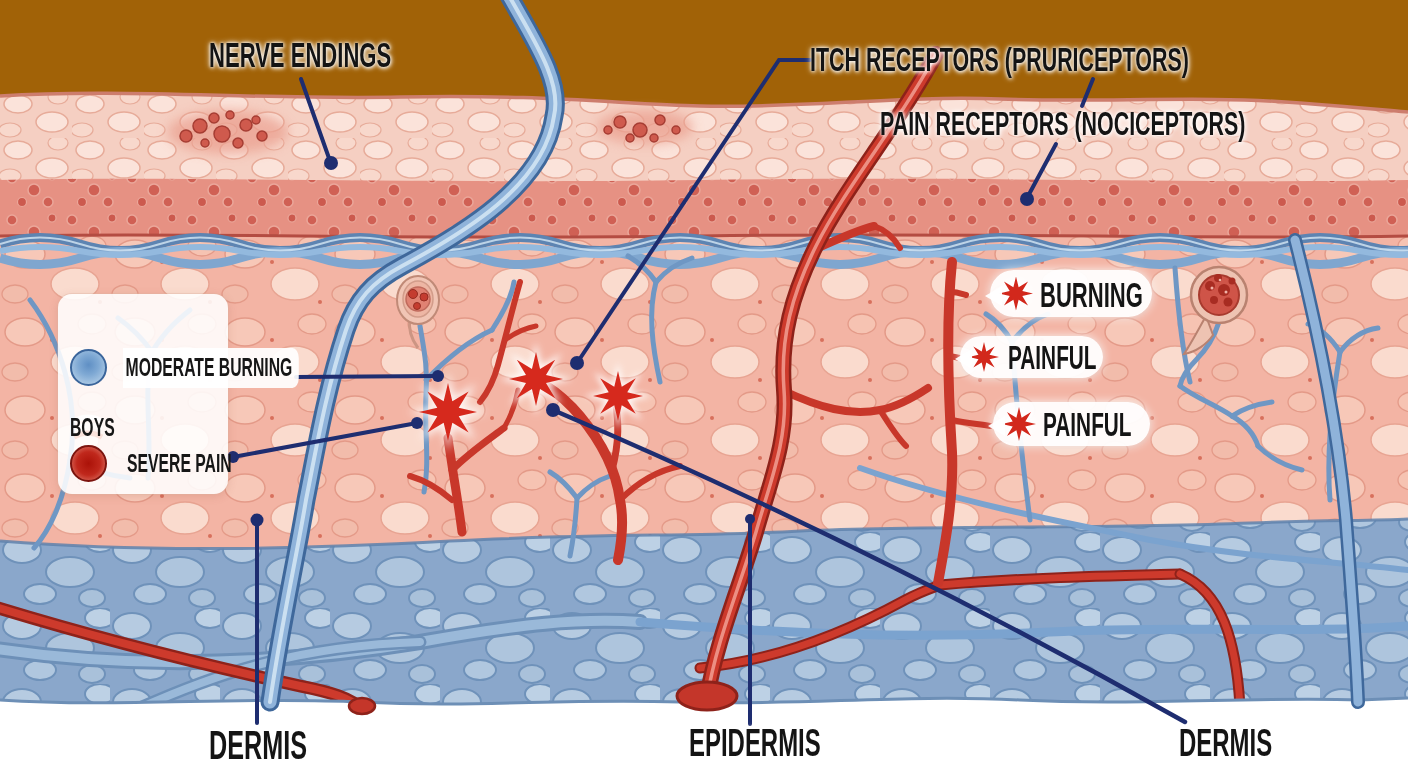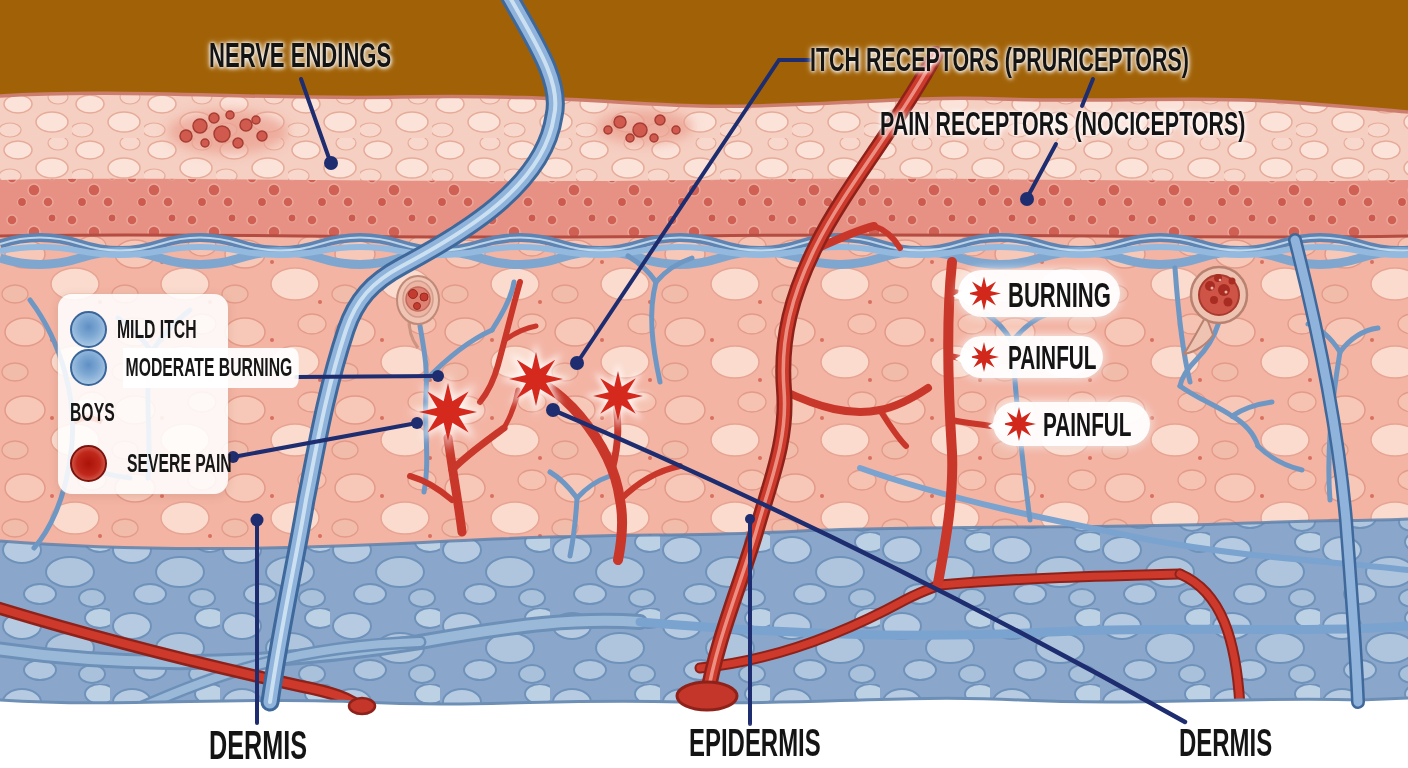--- a/index.html
+++ b/index.html
@@ -310,43 +310,39 @@
 </svg>
 
 <div class="lbl" style="left:209px;top:37px;font-size:35px;">NERVE ENDINGS</div>
 <div class="lbl" style="left:810px;top:42px;font-size:34px;">ITCH RECEPTORS (PRURICEPTORS)</div>
 <div class="lbl" style="left:880px;top:106px;font-size:34px;">PAIN RECEPTORS (NOCICEPTORS)</div>
 <div class="lbl" style="left:209px;top:725px;font-size:40px;">DERMIS</div>
 <div class="lbl" style="left:689px;top:724px;font-size:38px;">EPIDERMIS</div>
 <div class="lbl" style="left:1179px;top:724px;font-size:38px;">DERMIS</div>
 
 <div class="legend">
-  <div class="legend-row" style="top:17px;">
-    <span class="dot ic-blue"></span>
-    <span class="legend-text">MILD ITCH</span>
-  </div>
   <div class="legend-row" style="top:54px;gap:16px;">
     <span class="dot ic-blue"></span>
     <span class="legend-text textbg">MODERATE BURNING</span>
   </div>
-  <div class="legend-row" style="top:105px;">
+  <div class="legend-row" style="top:120px;">
     <svg class="arcs" viewBox="0 0 36 26">
       <path d="M4,7 Q18,-1 32,7" stroke="#ffffff" stroke-width="5" fill="none" opacity=".9"></path>
       <path d="M4,15 Q18,7 32,15" stroke="#ffffff" stroke-width="5" fill="none" opacity=".65"></path>
       <path d="M4,23 Q18,15 32,23" stroke="#f6d3c8" stroke-width="5" fill="none" opacity=".6"></path>
     </svg>
     <span class="legend-text">BOYS</span>
   </div>
   <div class="legend-row" style="top:151px;gap:20px;">
     <span class="dot ic-red2"></span>
     <span class="legend-text">SEVERE PAIN</span>
   </div>
 </div>
 
-<div class="pill" style="left:958px;top:270px;width:162px;height:47px;">
+<div class="pill" style="left:990px;top:270px;width:162px;height:47px;">
   <span class="star-wrap">
         <span class="star"></span>
       </span>
   <span class="pill-text" style="font-size:35px;">BURNING</span>
 </div>
 <div class="pill" style="left:960px;top:336px;width:143px;height:42px;">
   <span class="star-wrap" style="width:34px;height:34px;">
         <span class="star" style="width:30px;height:30px;"></span>
       </span>
   <span class="pill-text" style="font-size:33px;left:48px;">PAINFUL</span>

